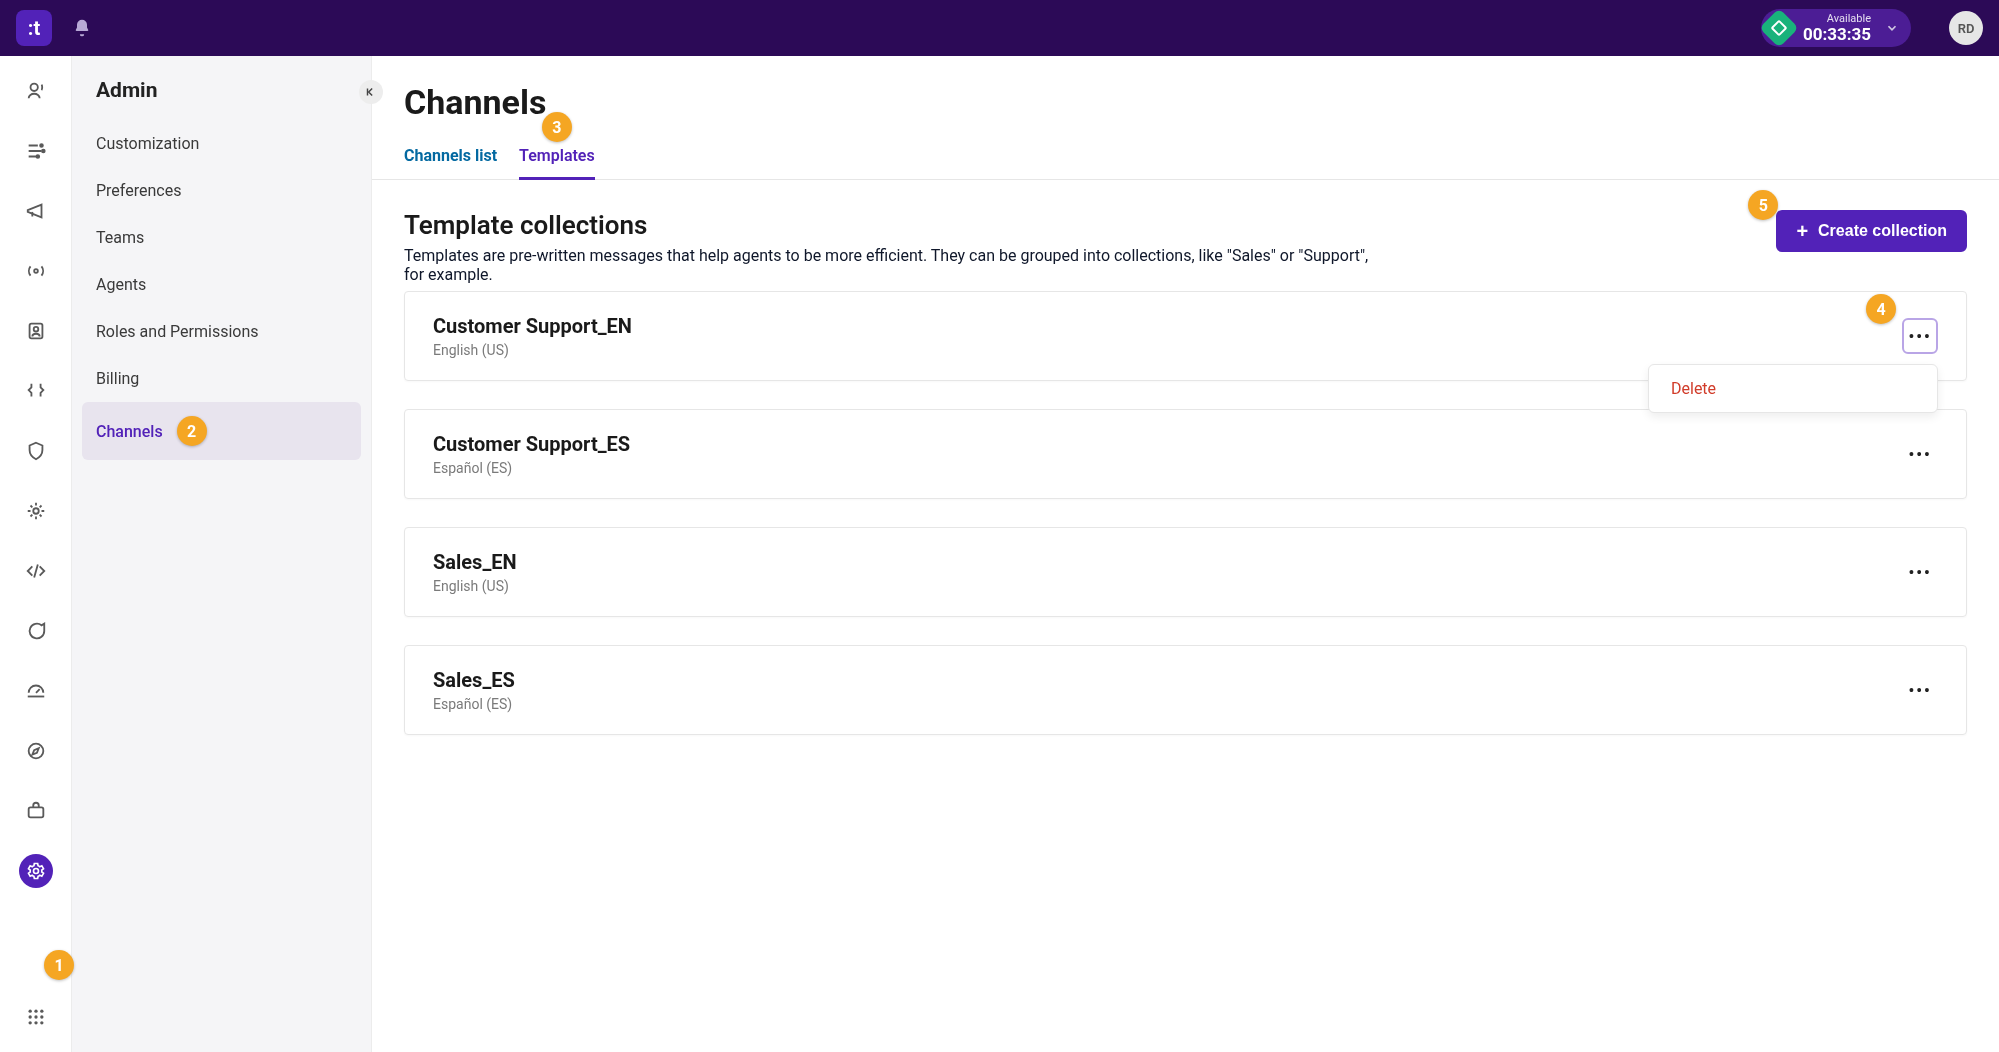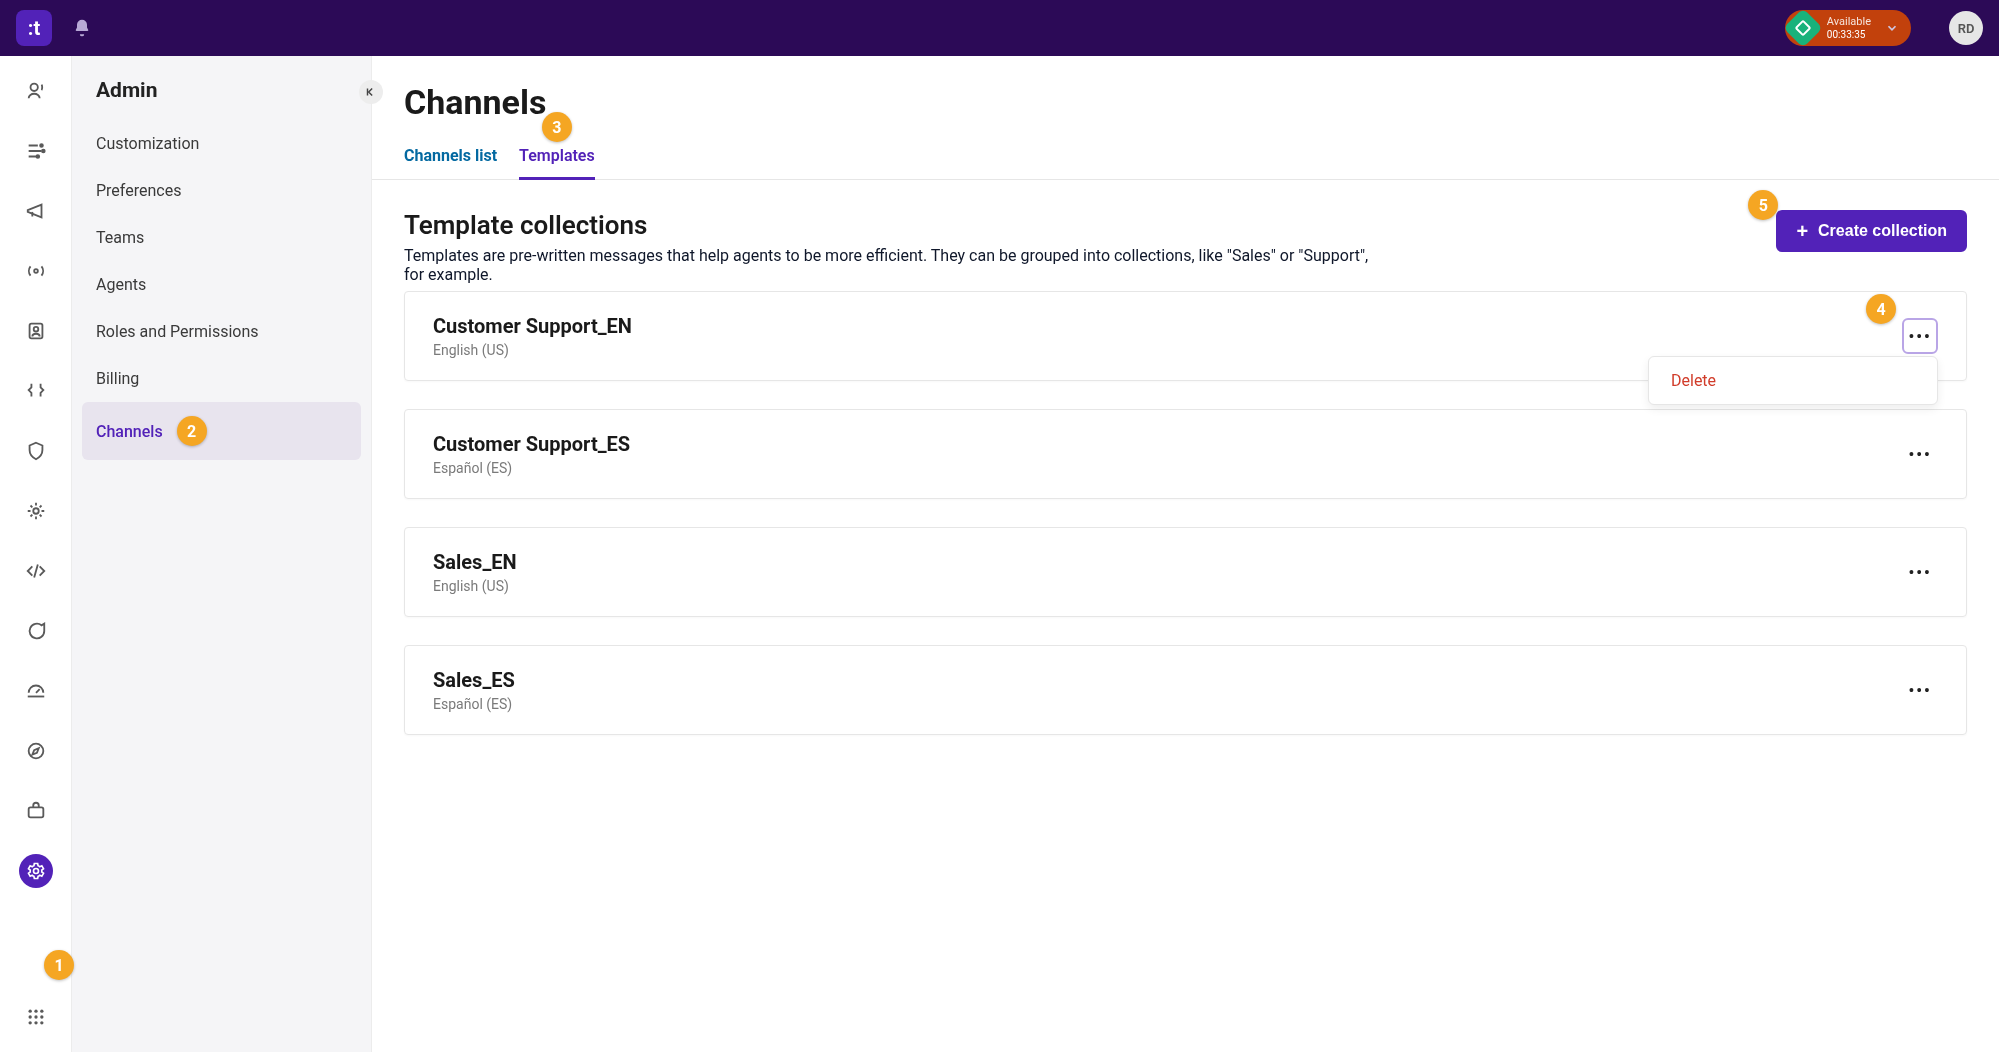--- a/index.html
+++ b/index.html
@@ -26,42 +26,43 @@
       font-weight: 700;
       font-size: 20px;
     }
     .bell { color: #b8a9d6; }
     .spacer { flex: 1; }
 
     .status-pill {
       display: flex;
       align-items: center;
       gap: 10px;
-      background: #c2410c;
+      background: #4c1d95;
       padding: 4px 12px 4px 4px;
       border-radius: 20px;
       color: #fff;
+      text-align: right;
     }
     .status-pill .diamond {
       width: 28px; height: 28px;
       background: #19b27b;
       border-radius: 6px;
       transform: rotate(45deg);
       display: flex;
       align-items: center;
       justify-content: center;
     }
     .status-pill .diamond-inner {
       width: 12px; height: 12px;
       border: 2px solid #fff;
       border-radius: 2px;
     }
     .status-text { display: flex; flex-direction: column; line-height: 1.1; }
     .status-text .small { font-size: 11px; opacity: .85; }
-    .status-text .time { font-size: 10px; font-weight: 400; }
+    .status-text .time { font-size: 17px; font-weight: 700; }
     .chev-down { color: #cfc6e2; margin-left: 4px; }
 
     .avatar {
       width: 34px; height: 34px;
       background: #e6e6e6;
       border-radius: 50%;
       display: flex; align-items: center; justify-content: center;
       color: #555; font-size: 13px; font-weight: 600;
       margin-left: 18px;
     }
@@ -215,21 +216,21 @@
       cursor: pointer;
       letter-spacing: 2px;
       font-weight: 700;
     }
     .kebab.focused {
       border: 2px solid #b9a5e6;
     }
 
     .dropdown {
       position: absolute;
-      top: 64px;
+      top: 72px;
       right: 28px;
       width: 290px;
       background: #fff;
       border: 1px solid #e6e6e6;
       border-radius: 6px;
       box-shadow: 0 4px 10px rgba(0,0,0,0.07);
       z-index: 5;
     }
     .dropdown .item {
       padding: 14px 22px;

